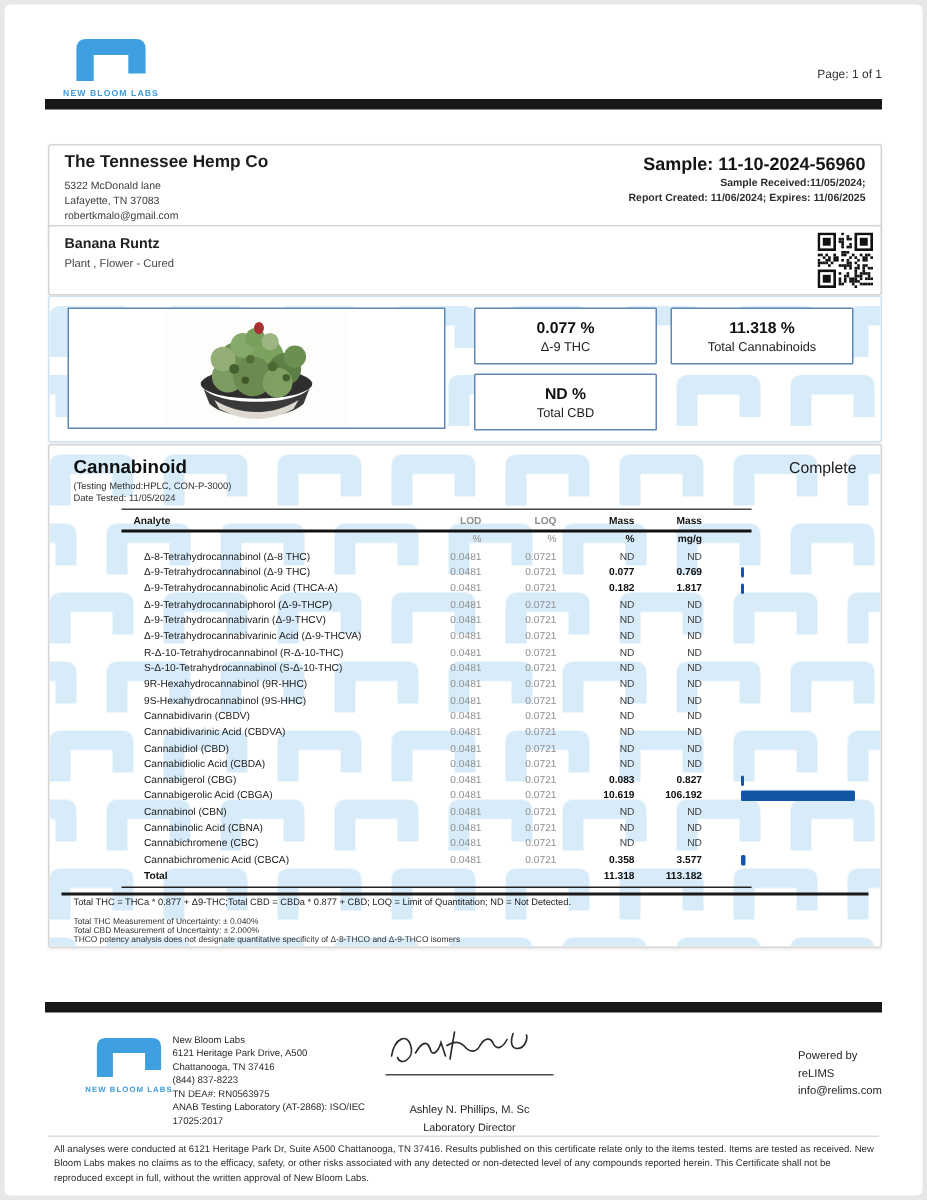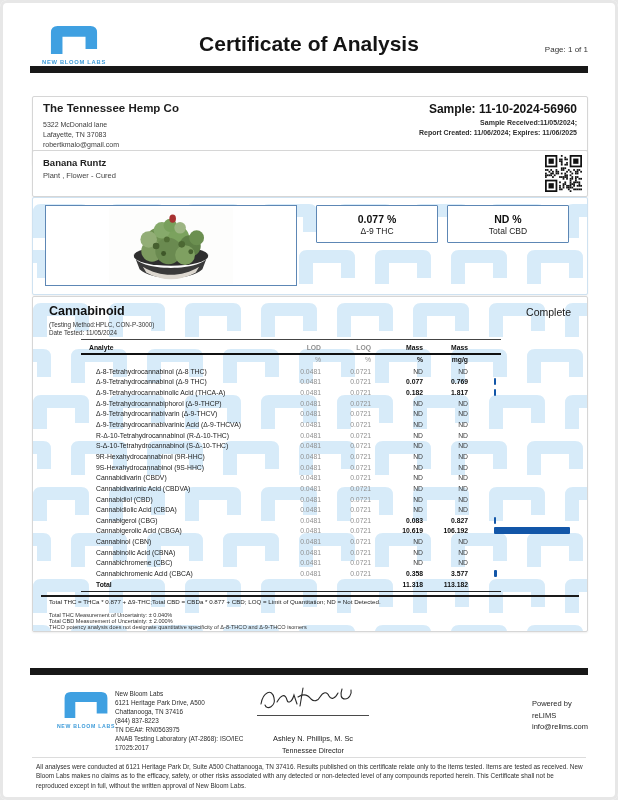--- a/index.html
+++ b/index.html
@@ -71,21 +71,20 @@
 <body>
 
 <div class="page">
 
   <div class="brand">
     <svg width="50" height="28" viewBox="0 0 56 34">
       <path d="M0,34 V8 Q0,0 8,0 H48 Q56,0 56,8 V28 H42 V13 H14 V34 Z" fill="#3fa0e1"></path>
     </svg>
     <div class="brand-text">NEW BLOOM LABS</div>
   </div>
-  <div class="coa-title">Certificate of Analysis</div>
   <div class="page-label">Page: 1 of 1</div>
   <div class="black-bar" style="top:66px"></div>
 
   <div class="panel" style="left:32px;top:96px;width:554px;height:67px">
     <div class="cust-name">The Tennessee Hemp Co</div>
     <div class="cust-lines">
       <div>5322 McDonald lane</div>
       <div>Lafayette, TN 37083</div>
       <div>robertkmalo@gmail.com</div>
       <div>615-388-1313</div>
@@ -261,20 +260,24 @@
           <circle cx="66" cy="55" r="3" fill="#3f5729"></circle>
         <ellipse cx="77" cy="13" rx="4" ry="5" fill="#a83232"></ellipse>
       </svg>
     </div>
     <div class="sum-grid">
       <div class="sumbox">
         <div class="v">0.077 %</div>
         <div class="l">Δ-9 THC</div>
       </div>
       <div class="sumbox">
+        <div class="v">11.318 %</div>
+        <div class="l">Total Cannabinoids</div>
+      </div>
+      <div class="sumbox">
         <div class="v">ND %</div>
         <div class="l">Total CBD</div>
       </div>
     </div>
   </div>
 
   <div class="panel cann-panel" style="left:32px;top:296px;width:554px;height:334px">
     <svg class="wm">
       <defs>
         <path id="wmg2" d="M0,34 V8 Q0,0 8,0 H48 Q56,0 56,8 V28 H42 V13 H14 V34 Z" fill="#d7ebf9"></path>
@@ -520,21 +523,21 @@
     <div>TN DEA#: RN0563975</div>
     <div>ANAB Testing Laboratory (AT-2868): ISO/IEC 17025:2017</div>
   </div>
 
   <div class="sig-block">
     <svg width="116" height="27" viewBox="0 0 116 27">
       <path d="M6,20 c2,-12 11,-16 13,-6 c2,8 -7,13 -9,7 m12,-3 c4,-7 8,-9 10,-2 c1,4 5,2 7,-5 l3,9 m6,-16 l-3,18 m-2,-9 c6,-4 10,-2 13,2 c3,3 7,2 9,-2 c3,-5 7,-6 9,-1 c2,4 6,3 9,-3 m4,-4 c-2,6 -1,10 3,10 c4,0 7,-5 6,-9" fill="none" stroke="#2a2a2a" stroke-width="1.1" stroke-linecap="round"></path>
     </svg>
     <div class="sig-line"></div>
     <div class="sig-name">Ashley N. Phillips, M. Sc</div>
-    <div class="sig-title">Tennessee Director</div>
+    <div class="sig-title">Laboratory Director</div>
   </div>
 
   <div class="powered">
     <div>Powered by</div>
     <div>reLIMS</div>
     <div>info@relims.com</div>
   </div>
 
   <div class="disc-divider"></div>
   <div class="disclaimer">All analyses were conducted at 6121 Heritage Park Dr, Suite A500 Chattanooga, TN 37416. Results published on this certificate relate only to the items tested. Items are tested as received. New Bloom Labs makes no claims as to the efficacy, safety, or other risks associated with any detected or non-detected level of any compounds reported herein. This Certificate shall not be reproduced except in full, without the written approval of New Bloom Labs.</div>

